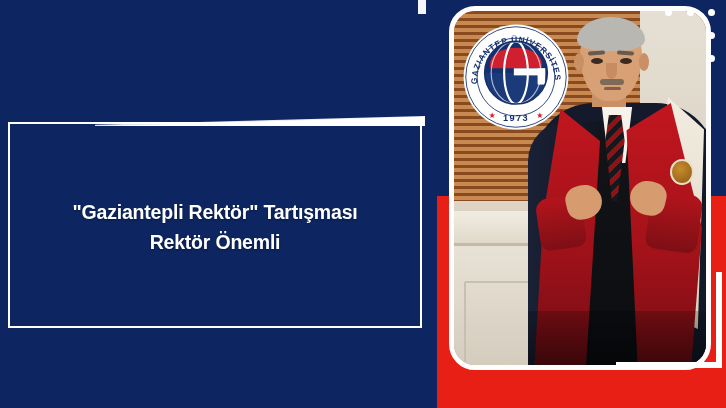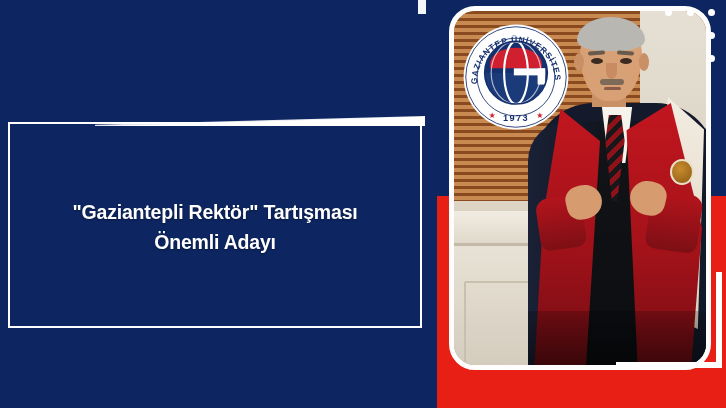--- a/index.html
+++ b/index.html
@@ -335,21 +335,21 @@
 
   <div class="bg-navy"></div>
   <div class="bg-red"></div>
   <div class="bg-white-top-strip"></div>
 
   <div class="frame"></div>
   <div class="frame-wedge"></div>
 
   <div class="headline">
     <div class="line">"Gaziantepli Rektör" Tartışması</div>
-    <div class="line">Önemli Adayı</div>
+    <div class="line">Rektör Önemli</div>
   </div>
 
   <div class="photo-card">
     <div class="photo-inner">
       <div class="blinds"></div>
       <div class="blinds-right-wall"></div>
       <div class="wall-lower"></div>
       <div class="counter"></div>
       <div class="cabinet"></div>
       <div class="cabinet-line"></div>

